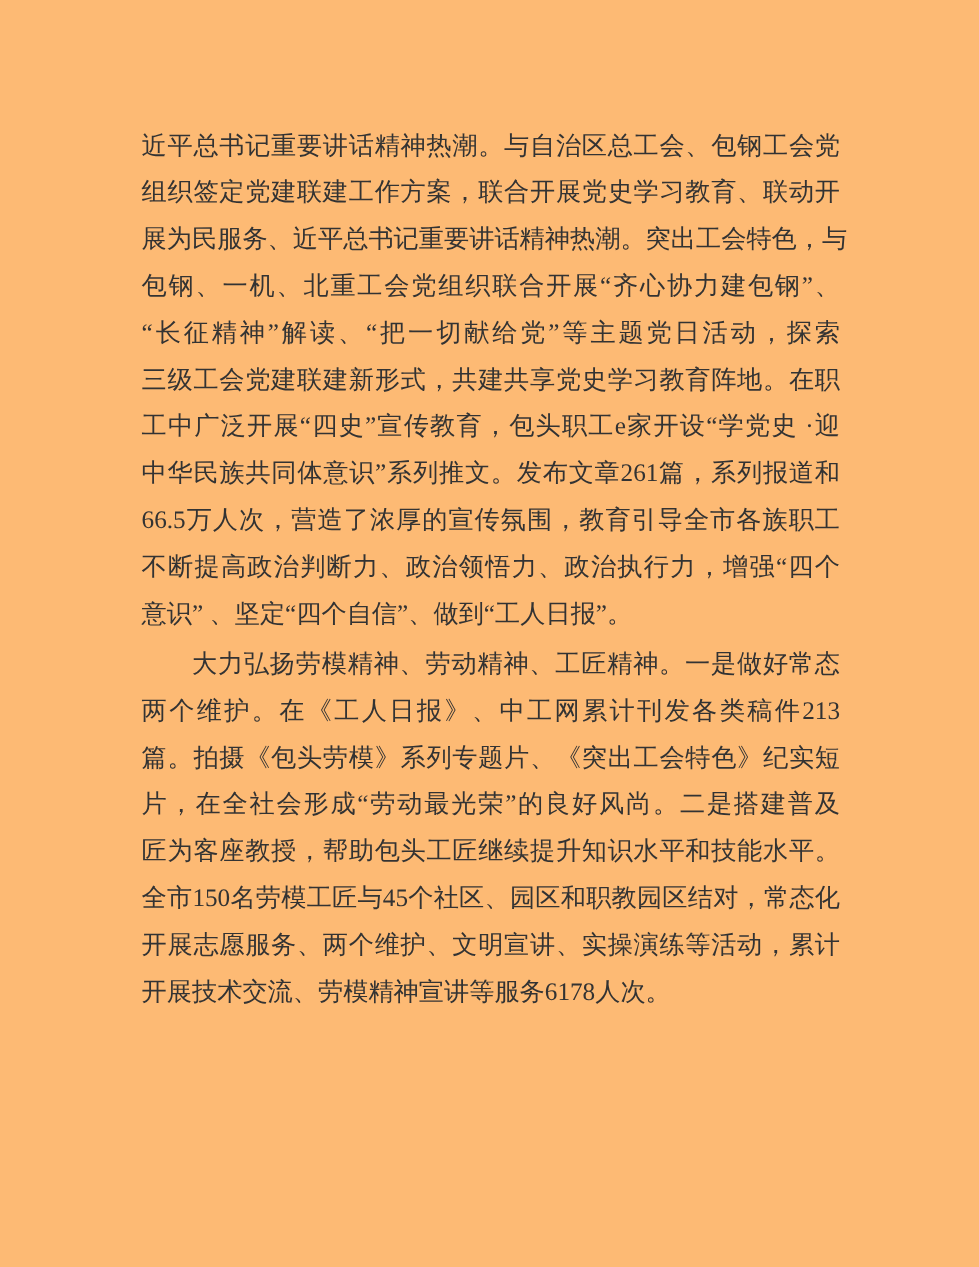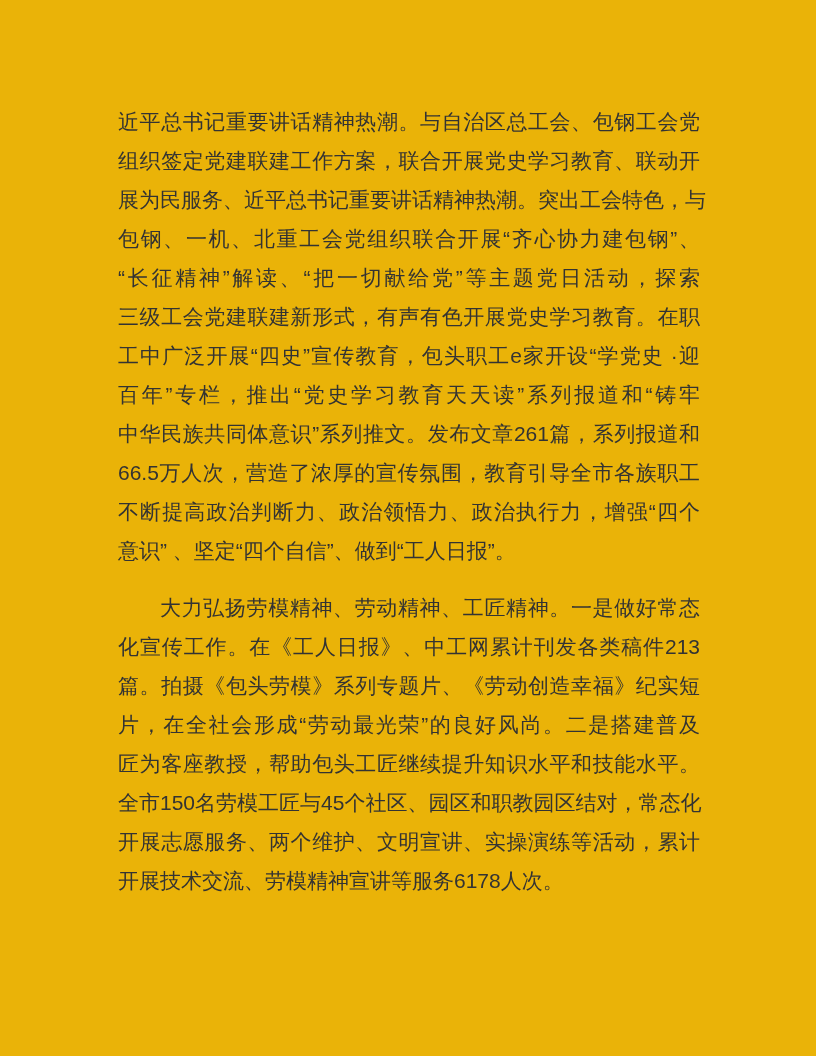--- a/index.html
+++ b/index.html
@@ -4,38 +4,38 @@
 <style>
   html, body {
     margin: 0;
     padding: 0;
     background: #ffffff;
   }
   .page {
     position: relative;
     width: 816px;
     height: 1056px;
-    background: #eab308;
+    background: #fdba74;
     overflow: hidden;
-    font-family: Liberation Sans, sans-serif;
+    font-family: Liberation Serif, serif;
   }
   .text-block {
     position: absolute;
     left: 118px;
     top: 102px;
     width: 582px;
     color: #333333;
     font-size: 21px;
   }
   .para {
     margin: 0;
     padding: 0;
   }
   .para + .para {
-    margin-top: 18px;
+    margin-top: 3px;
   }
   .line {
     height: 39px;
     line-height: 39px;
     white-space: nowrap;
     text-align: justify;
     text-align-last: justify;
     -moz-text-align-last: justify;
   }
   .line.last {
@@ -50,32 +50,31 @@
 <body>
 
 <div class="page">
   <div class="text-block">
       <div class="para">
         <div class="line">近平总书记重要讲话精神热潮。与自治区总工会、包钢工会党</div>
         <div class="line">组织签定党建联建工作方案，联合开展党史学习教育、联动开</div>
         <div class="line">展为民服务、近平总书记重要讲话精神热潮。突出工会特色，与</div>
         <div class="line">包钢、一机、北重工会党组织联合开展“齐心协力建包钢”、</div>
         <div class="line">“长征精神”解读、“把一切献给党”等主题党日活动，探索</div>
-        <div class="line">三级工会党建联建新形式，有声有色开展党史学习教育。在职</div>
+        <div class="line">三级工会党建联建新形式，共建共享党史学习教育阵地。在职</div>
         <div class="line">工中广泛开展“四史”宣传教育，包头职工e家开设“学党史 ·迎</div>
-        <div class="line">百年”专栏，推出“党史学习教育天天读”系列报道和“铸牢</div>
         <div class="line">中华民族共同体意识”系列推文。发布文章261篇，系列报道和</div>
         <div class="line">66.5万人次，营造了浓厚的宣传氛围，教育引导全市各族职工</div>
         <div class="line">不断提高政治判断力、政治领悟力、政治执行力，增强“四个</div>
         <div class="line last">意识” 、坚定“四个自信”、做到“工人日报”。</div>
       </div>
       <div class="para">
         <div class="line indent">大力弘扬劳模精神、劳动精神、工匠精神。一是做好常态</div>
-        <div class="line">化宣传工作。在《工人日报》、中工网累计刊发各类稿件213</div>
-        <div class="line">篇。拍摄《包头劳模》系列专题片、《劳动创造幸福》纪实短</div>
+        <div class="line">两个维护。在《工人日报》、中工网累计刊发各类稿件213</div>
+        <div class="line">篇。拍摄《包头劳模》系列专题片、《突出工会特色》纪实短</div>
         <div class="line">片，在全社会形成“劳动最光荣”的良好风尚。二是搭建普及</div>
         <div class="line">匠为客座教授，帮助包头工匠继续提升知识水平和技能水平。</div>
         <div class="line">全市150名劳模工匠与45个社区、园区和职教园区结对，常态化</div>
         <div class="line">开展志愿服务、两个维护、文明宣讲、实操演练等活动，累计</div>
         <div class="line last">开展技术交流、劳模精神宣讲等服务6178人次。</div>
       </div>
     </div>
 </div>
 
 </body></html>

